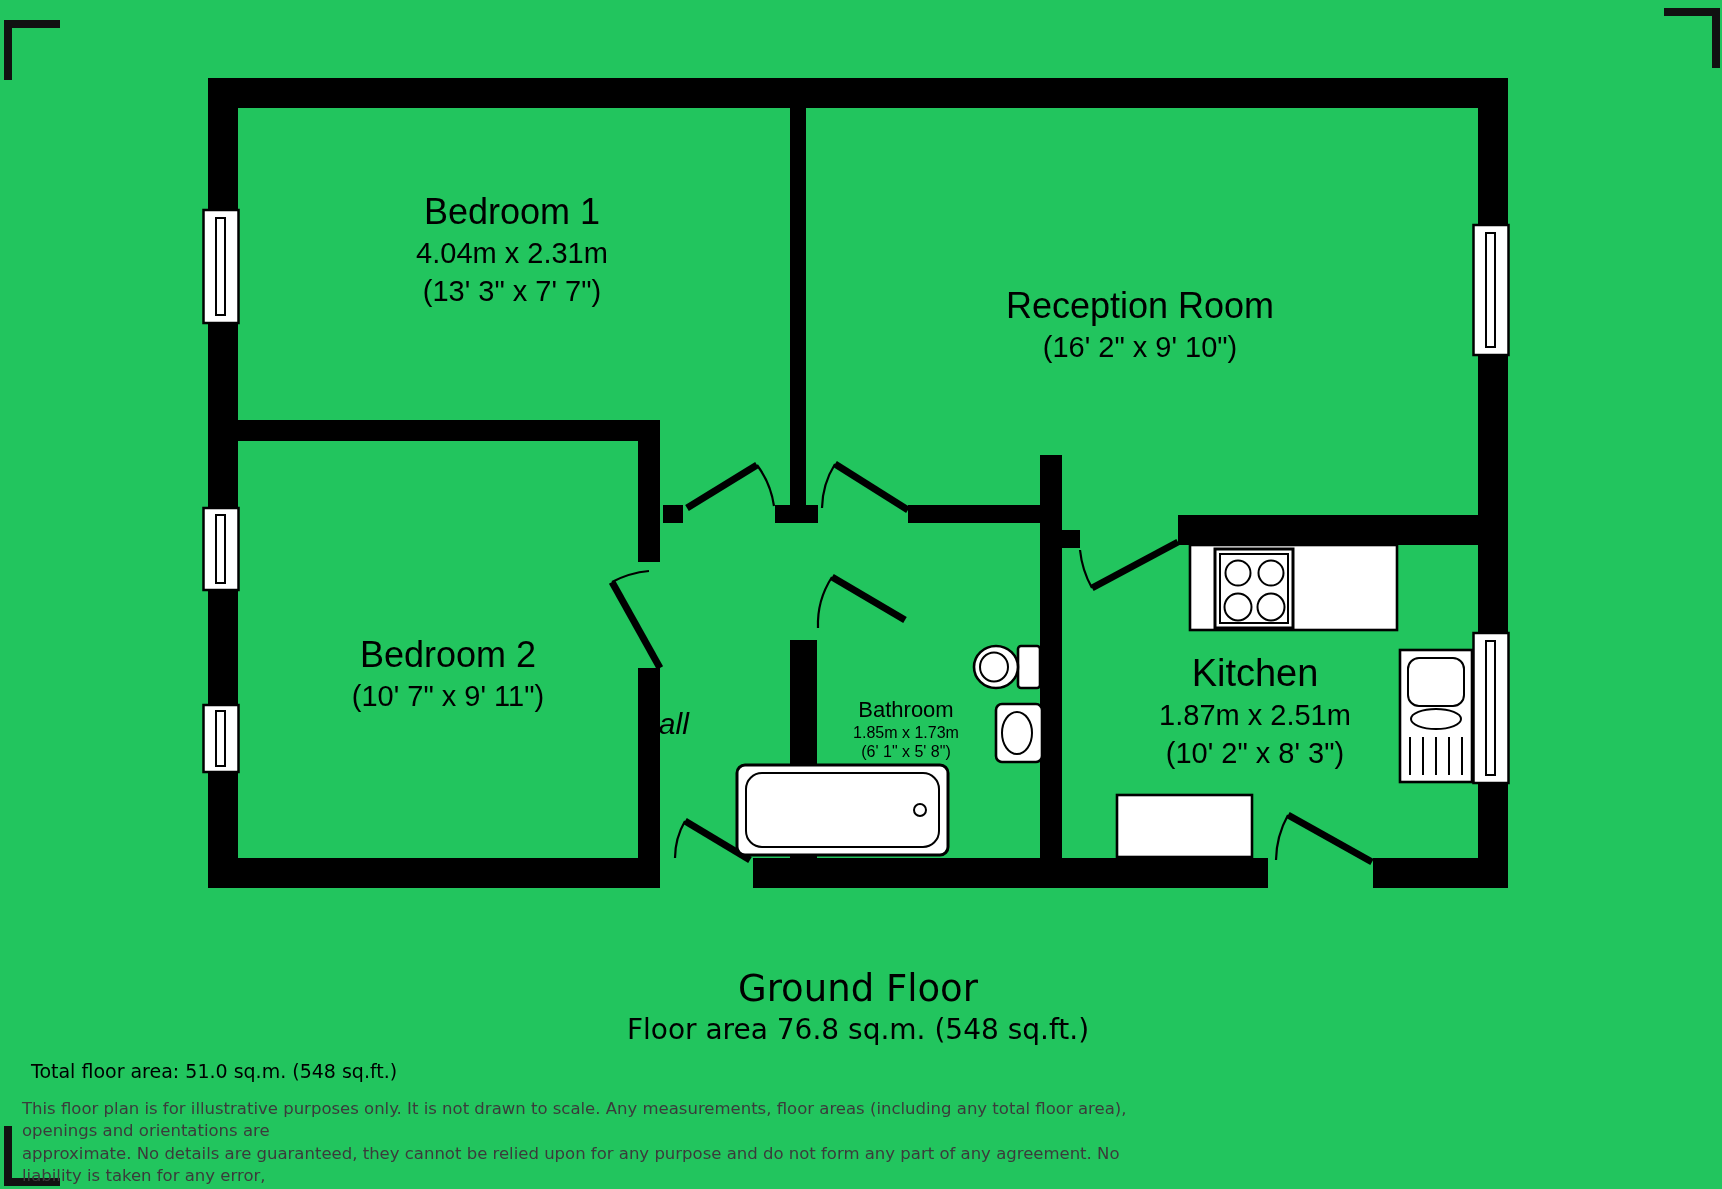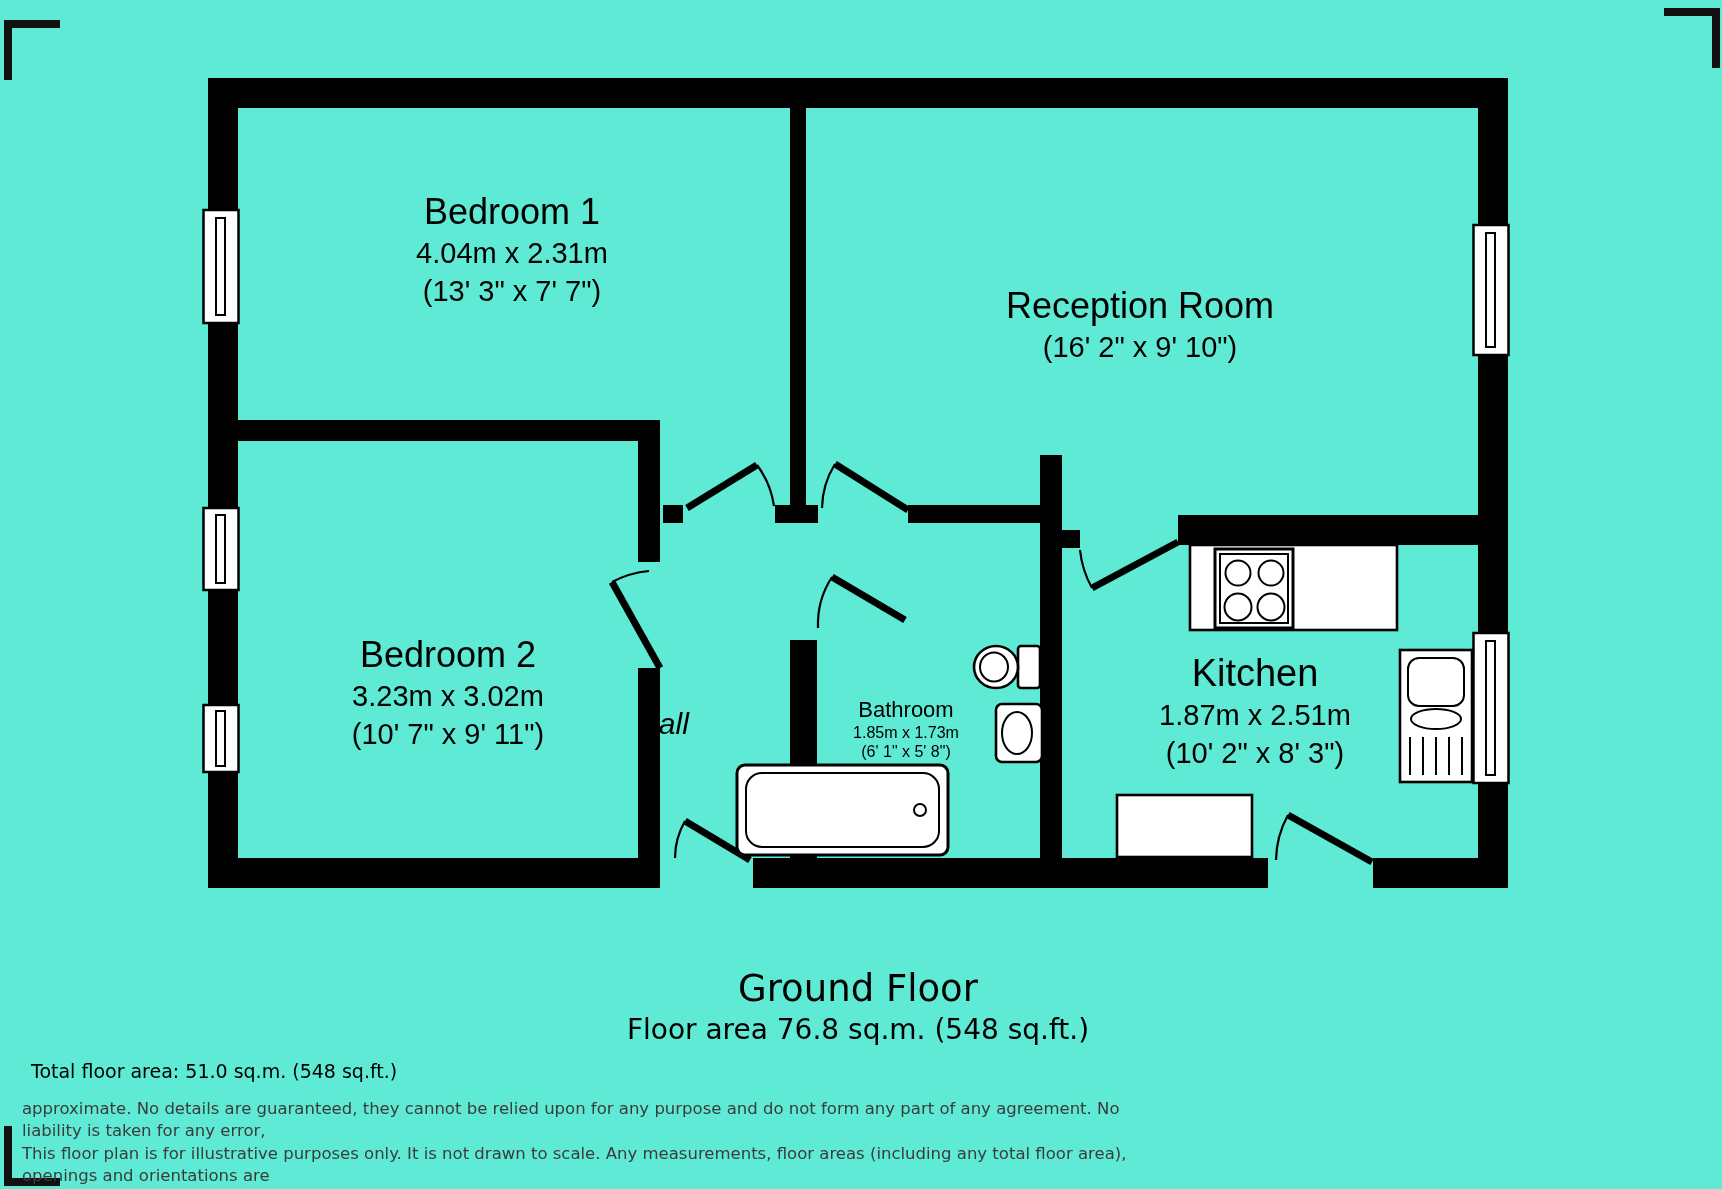--- a/index.html
+++ b/index.html
@@ -1,17 +1,17 @@
 <!DOCTYPE html>
 <html><head>
 <meta charset="utf-8">
 <style>
   html,body{margin:0;padding:0;background:#fff;}
   body{width:1722px;height:1189px;overflow:hidden;}
-  #stage{position:relative;width:1722px;height:1189px;background:#5eead4;}
+  #stage{position:relative;width:1722px;height:1189px;background:#22c55e;}
   #plan-svg{position:absolute;left:0;top:0;}
   .wall{fill:#000;stroke:none;}
   .win{fill:#fff;stroke:#000;stroke-width:2.5;}
   .pane{fill:#fff;stroke:#000;stroke-width:2;}
   .leaf{stroke:#000;stroke-width:7;}
   .arc{fill:none;stroke:#000;stroke-width:2.2;}
   .fx{fill:#fff;stroke:#000;stroke-width:2.6;}
   .fx2{fill:none;stroke:#000;stroke-width:2;}
   .fx3{fill:#fff;stroke:#000;stroke-width:3;}
   .mark{fill:#111;}
@@ -173,21 +173,20 @@
     <span class="room-dim">(13' 3" x 7' 7")</span>
   </div>
 
   <div class="room-label" style="left:890px;top:284px;width:500px;">
     <span class="room-title">Reception Room</span>
     <span class="room-dim">(16' 2" x 9' 10")</span>
   </div>
 
   <div class="room-label" style="left:248px;top:633px;width:400px;">
     <span class="room-title">Bedroom 2</span>
-    <span class="room-dim">3.23m x 3.02m</span>
     <span class="room-dim">(10' 7" x 9' 11")</span>
   </div>
 
   <div class="room-label" style="left:806px;top:697px;width:200px;">
     <span class="bath-title">Bathroom</span>
     <span class="bath-dim">1.85m x 1.73m</span>
     <span class="bath-dim">(6' 1" x 5' 8")</span>
   </div>
 
   <div class="room-label" style="left:603px;top:707px;width:120px;font-style:italic;">
@@ -201,18 +200,18 @@
   </div>
 
   <div class="floor-label">
     <span class="floor-title">Ground Floor</span>
     <span class="floor-area">Floor area 76.8 sq.m. (548 sq.ft.)</span>
   </div>
 
   <div class="total-area">Total floor area: 51.0 sq.m. (548 sq.ft.)</div>
 
   <div class="disclaimer">
+    <div>This floor plan is for illustrative purposes only. It is not drawn to scale. Any measurements, floor areas (including any total floor area), openings and orientations are</div>
     <div>approximate. No details are guaranteed, they cannot be relied upon for any purpose and do not form any part of any agreement. No liability is taken for any error,</div>
-    <div>This floor plan is for illustrative purposes only. It is not drawn to scale. Any measurements, floor areas (including any total floor area), openings and orientations are</div>
     <div>omission or misstatement. A party must rely upon its own inspection(s). Powered by www.Propertybox.io</div>
   </div>
 
 </div>
 
 </body></html>

